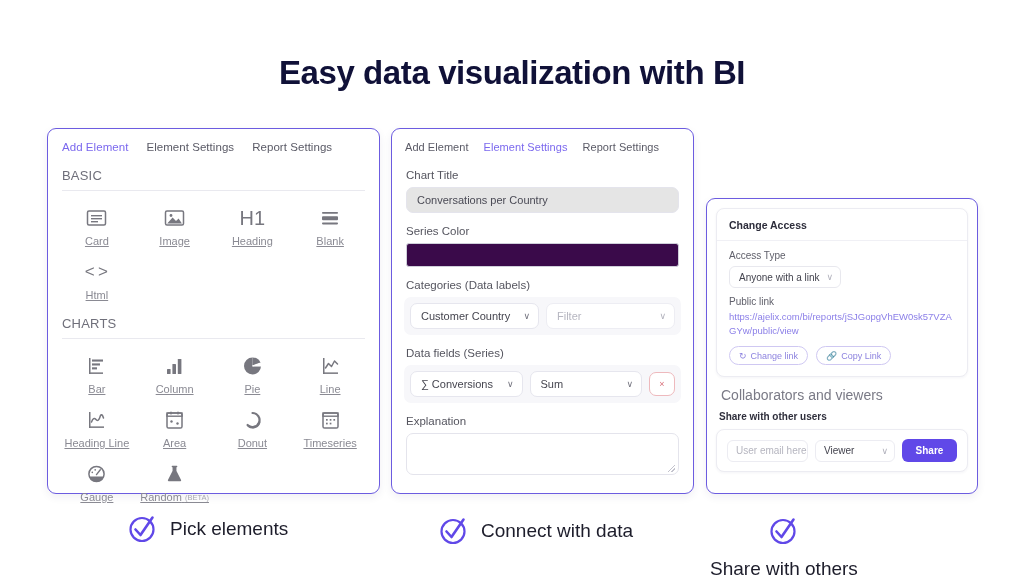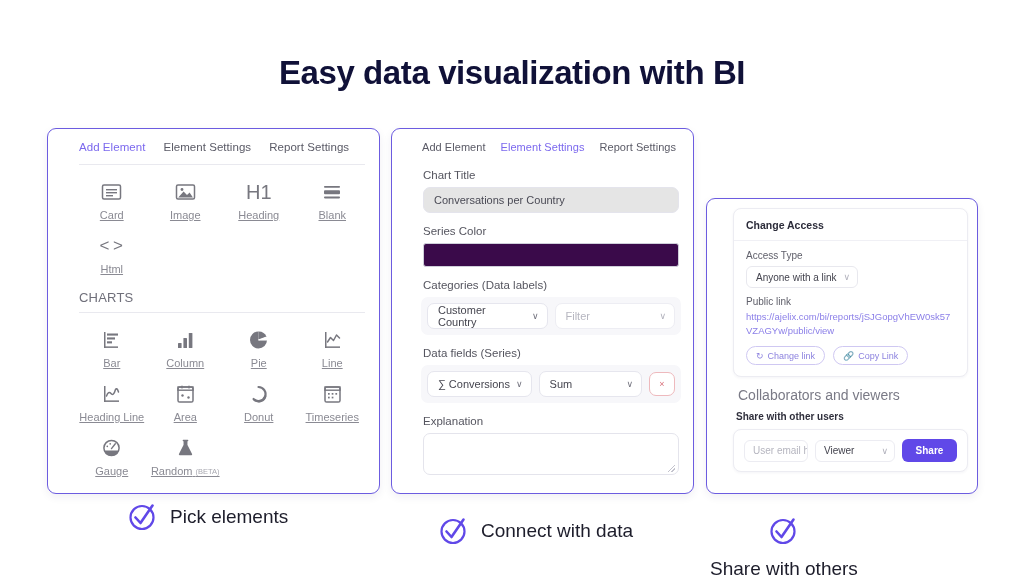--- a/index.html
+++ b/index.html
@@ -19,21 +19,20 @@
     color: #101138;
   }
 
   
   .panel {
     position: absolute;
     background: #ffffff;
     border: 1.6px solid #6c5ce0;
     border-radius: 9px;
     box-shadow: 0 3px 9px rgba(40,30,90,0.07);
-    padding-left: 17px;
   }
   #panel-add      { left: 47px;  top: 118px; width: 333px; height: 366px; }
   #panel-settings { left: 391px; top: 118px; width: 303px; height: 366px; }
   #panel-share    { left: 706px; top: 188px; width: 272px; height: 296px; }
 
   
   .tabs { display: flex; align-items: center; padding: 12px 14px 4px 14px; gap: 18px; }
   .tab {
     font-size: 11.5px; color: #5a5a66; white-space: nowrap;
     letter-spacing: 0.05px;
@@ -167,21 +166,21 @@
     width: 55px; height: 23px; border-radius: 6px; border: none;
     background: #6048e8; color: #fff; font-size: 10px; font-weight: 700;
     display: flex; align-items: center; justify-content: center;
     font-family: "Liberation Sans", sans-serif; cursor: pointer;
   }
 
   
   .caption {
     position: absolute; display: flex; align-items: center; gap: 12px;
   }
-  #cap-1 { left: 127px; top: 491px; }
+  #cap-1 { left: 127px; top: 503px; }
   #cap-2 { left: 438px; top: 505px; }
   #cap-3 { left: 710px; top: 505px; flex-direction: column; }
   .caption .txt {
     font-size: 19px; color: #1d1d2b; font-weight: 400; white-space: nowrap;
   }
   .check-ic { width: 31px; height: 31px; flex: none; }
 </style>
 </head>
 <body>
 
@@ -189,20 +188,21 @@
 
   <div class="page-title">Easy data visualization with BI</div>
 
   <div class="panel" id="panel-add">
     <div class="tabs">
       <div class="tab active">Add Element</div>
       <div class="tab">Element Settings</div>
       <div class="tab">Report Settings</div>
     </div>
 
+    <div class="section-head">BASIC</div>
     <div class="rule"></div>
 
     <div class="grid">
       <div class="grid-item">
         <span class="ic">
           <svg width="21" height="18" viewBox="0 0 21 18">
               <rect x="1.5" y="2" width="18" height="14" rx="1.5" fill="none" stroke="#77777f" stroke-width="1.5"></rect>
               <rect x="5" y="6" width="11" height="1.4" fill="#77777f"></rect>
               <rect x="5" y="9" width="11" height="1.4" fill="#77777f"></rect>
               <rect x="5" y="12" width="7" height="1.4" fill="#77777f"></rect>

